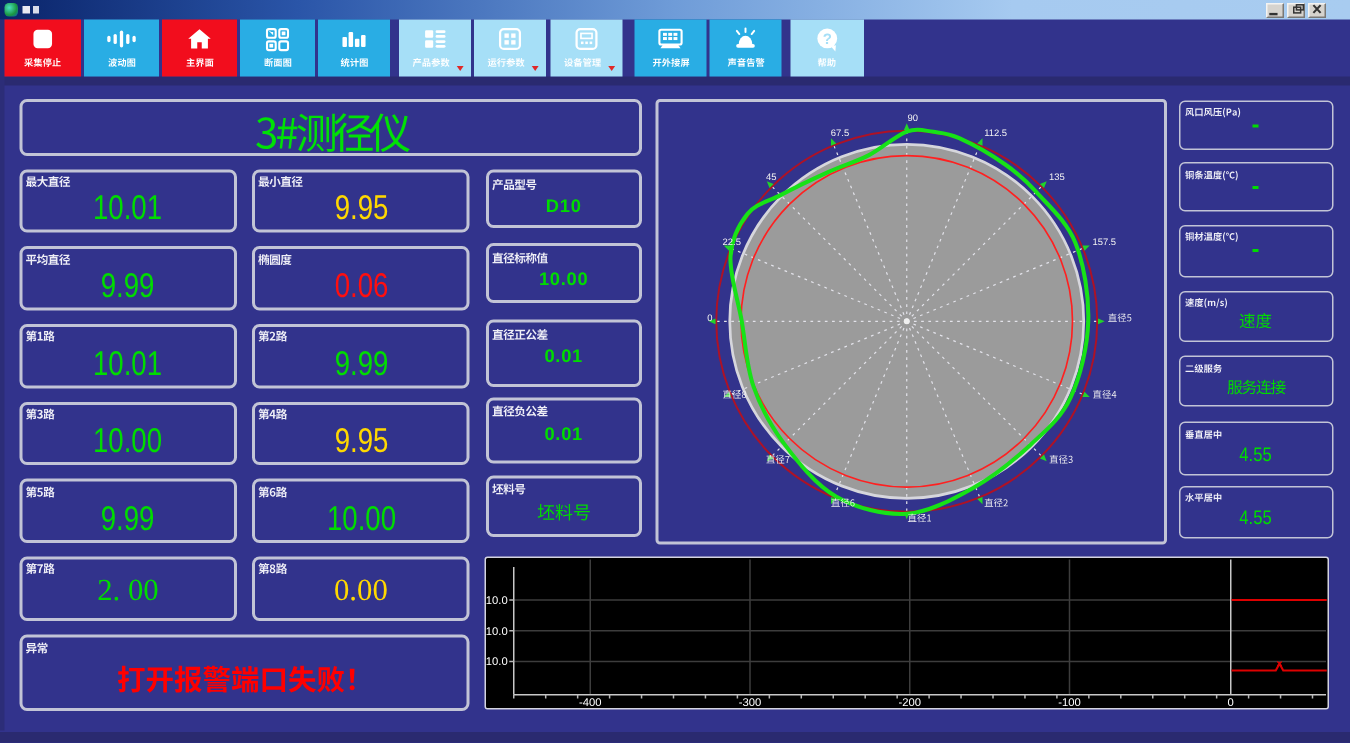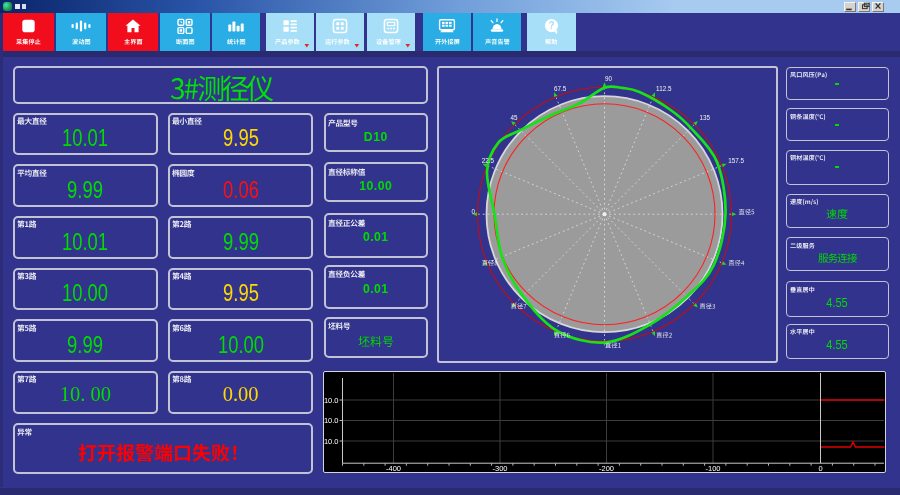--- a/index.html
+++ b/index.html
@@ -482,21 +482,21 @@
       </g>
     </svg>
     <div style="position:absolute;left:12.6px;top:371.1px;width:145.4px;height:42.5px;border:2px solid #c2c4d6;border-radius:5px;box-sizing:border-box"></div>
     <svg style="position:absolute;left:17.1px;top:382.3px;overflow:visible" width="1" height="1">
       <g transform="scale(0.00780,-0.00780)" fill="#eeeef6">
         <use href="#b7b2c" x="0"></use>
         <use href="#b37" x="950"></use>
         <use href="#b8def" x="1510"></use>
       </g>
     </svg>
-    <div style="position:absolute;top:383.7px;font:20.5px &quot;Liberation Serif&quot;,sans-serif;color:#00dc00;line-height:1;white-space:pre;left:85.3px;transform:translateX(-50%)">10. 00</div>
+    <div style="position:absolute;top:383.7px;font:20.5px &quot;Liberation Serif&quot;,sans-serif;color:#00dc00;line-height:1;white-space:pre;left:85.3px;transform:translateX(-50%)">2. 00</div>
     <div style="position:absolute;left:167.6px;top:371.1px;width:145.9px;height:42.5px;border:2px solid #c2c4d6;border-radius:5px;box-sizing:border-box"></div>
     <svg style="position:absolute;left:172.1px;top:382.3px;overflow:visible" width="1" height="1">
       <g transform="scale(0.00780,-0.00780)" fill="#eeeef6">
         <use href="#b7b2c" x="0"></use>
         <use href="#b38" x="950"></use>
         <use href="#b8def" x="1510"></use>
       </g>
     </svg>
     <div style="position:absolute;top:383.7px;font:20.5px &quot;Liberation Serif&quot;,sans-serif;color:#ffd800;line-height:1;white-space:pre;left:240.6px;transform:translateX(-50%)">0.00</div>
     <div style="position:absolute;left:12.6px;top:423px;width:300.9px;height:51.3px;border:2px solid #c2c4d6;border-radius:5px;box-sizing:border-box"></div>

